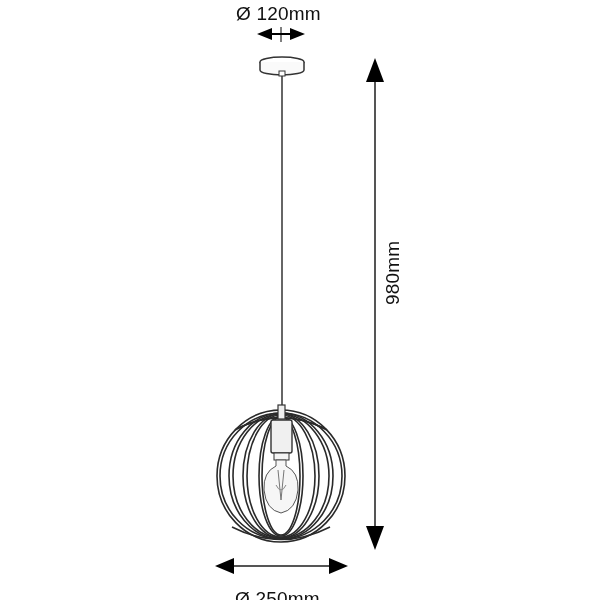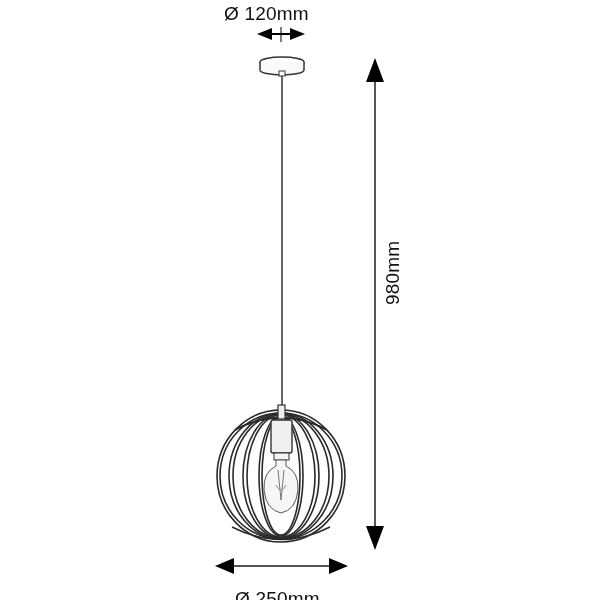--- a/index.html
+++ b/index.html
@@ -1,19 +1,19 @@
 <!DOCTYPE html>
 <html><head>
   <meta charset="utf-8">
   <style>
     html, body { margin: 0; padding: 0; background: #ffffff; }
     body { width: 600px; height: 600px; position: relative; overflow: hidden; font-family: "Liberation Sans", "DejaVu Sans", sans-serif; }
     .drawing { position: absolute; left: 0; top: 0; width: 600px; height: 600px; }
     .label { position: absolute; color: #111; font-size: 19px; font-weight: normal; white-space: nowrap; letter-spacing: 0.2px; }
-    .label-top { left: 224px; top: 3px; }
+    .label-top { left: 236px; top: 3px; }
     .label-bottom { left: 235px; top: 588px; }
     .label-height { left: 382px; top: 305px; transform: rotate(-90deg); transform-origin: 0 0; }
     .label-height span { display: inline-block; }
   </style>
 </head>
 <body>
 
 <svg class="drawing" viewBox="0 0 600 600" xmlns="http://www.w3.org/2000/svg">
 
   <g>

